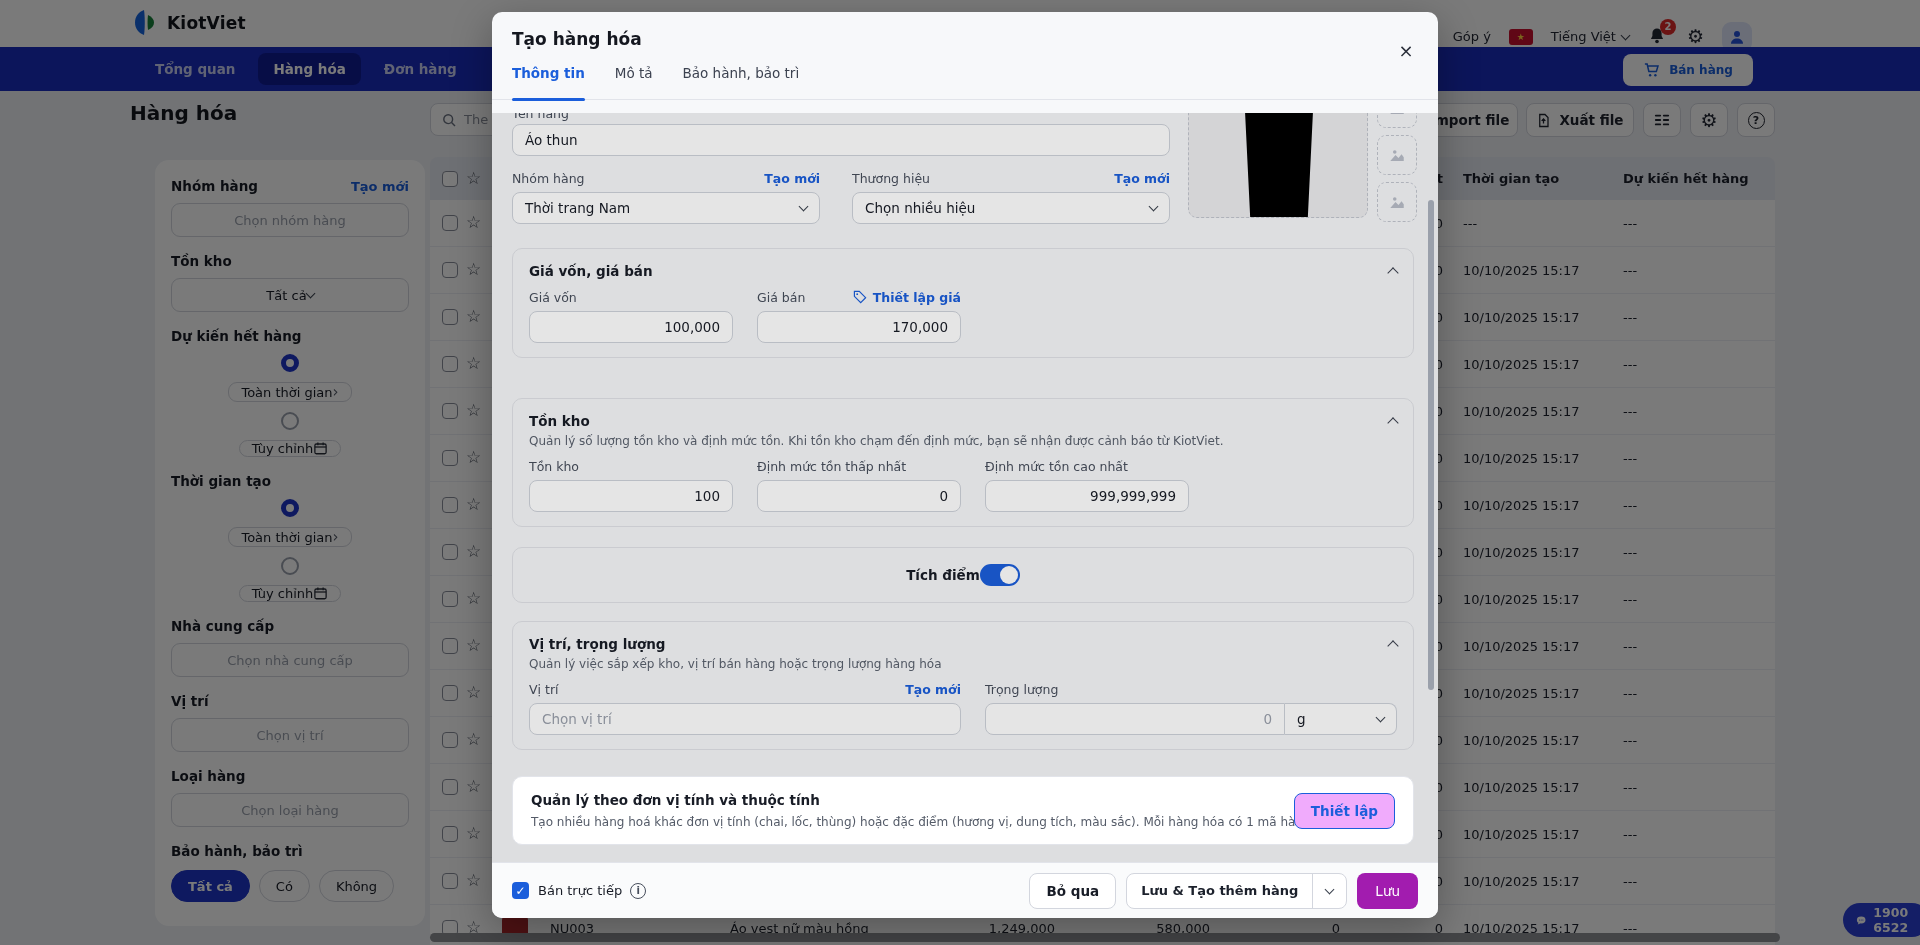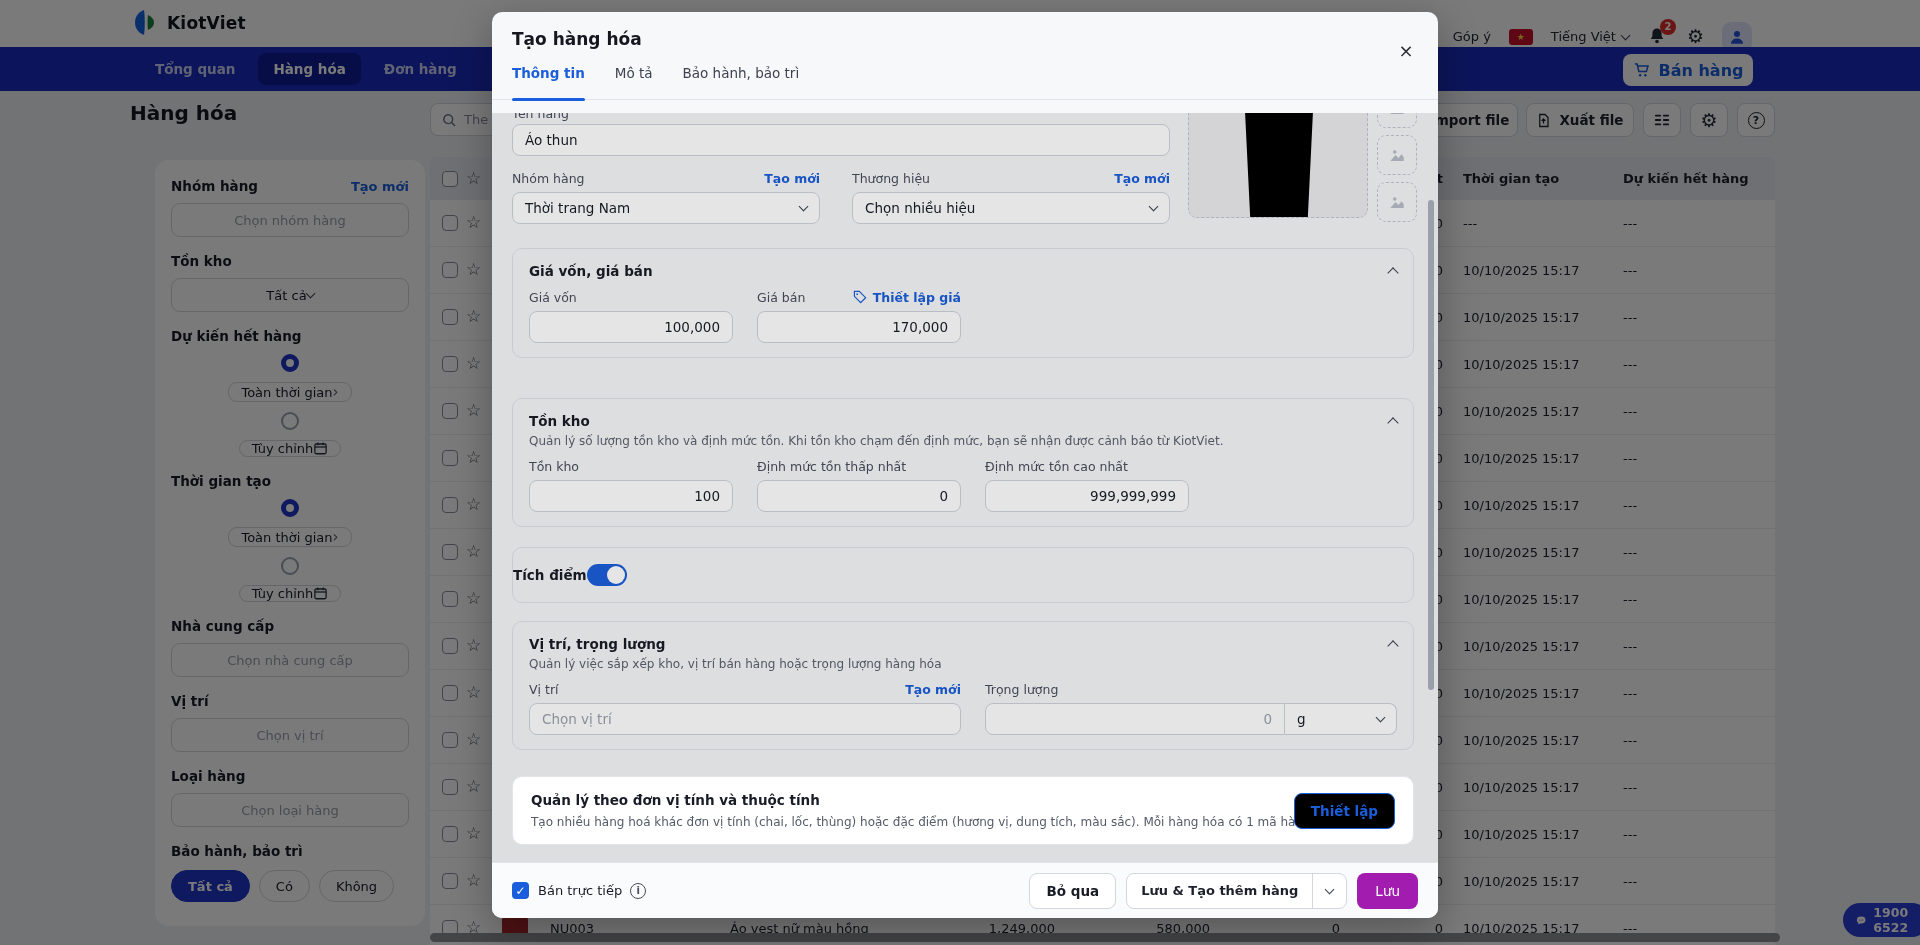--- a/index.html
+++ b/index.html
@@ -19,21 +19,21 @@
   .bell-wrap { position:relative; width:22px; height:24px; }
   .badge { position:absolute; right:-7px; top:-6px; min-width:16px; height:16px; background:#e02b2b; color:#fff; font-size:10px; font-weight:700; border-radius:8px; display:flex; align-items:center; justify-content:center; padding:0 4px; }
   .gear { font-size:19px; color:#242936; line-height:1; }
   .avatar { width:30px; height:30px; border-radius:9px; background:#dfe7fb; display:flex; align-items:center; justify-content:center; }
 
   
   .navbar { position:absolute; left:0; top:47px; width:1920px; height:44px; background:#1b2cbe; display:flex; align-items:center; }
   .nav-items { display:flex; align-items:center; gap:8px; margin-left:140px; }
   .nav-item { padding:8px 15px; border-radius:8px; font-size:13.5px; font-weight:600; color:#c9d0f2; cursor:pointer; }
   .nav-item.active { background:#101d92; color:#ffffff; }
-  .sell-btn { position:absolute; left:1623px; top:7px; width:130px; height:32px; background:#ffffff; border-radius:8px; display:flex; align-items:center; justify-content:center; gap:8px; color:#1b5edb; font-weight:700; font-size:16px; }
+  .sell-btn { position:absolute; left:1623px; top:7px; width:130px; height:32px; background:#ffffff; border-radius:8px; display:flex; align-items:center; justify-content:center; gap:8px; color:#1b5edb; font-weight:700; font-size:12px; }
 
   
   .page-title { position:absolute; left:130px; top:101px; font-size:20px; font-weight:800; color:#14171f; }
   .search-box { position:absolute; left:430px; top:103px; width:340px; height:33px; background:#fff; border:1px solid #d3d6de; border-radius:8px; display:flex; align-items:center; padding:0 10px; gap:7px; color:#8a8f9b; }
   .tb-btn { position:absolute; top:103px; height:34px; background:#fff; border:1px solid #d3d6de; border-radius:8px; display:flex; align-items:center; justify-content:center; gap:8px; font-size:13.5px; font-weight:600; color:#20242e; }
   .tb-import { left:1398px; width:120px; }
   .tb-export { left:1526px; width:108px; }
   .tb-icon { width:38px; padding:0; }
   .tb-i1 { left:1643px; } .tb-i2 { left:1690px; } .tb-i3 { left:1737px; }
   .qmark { width:17px; height:17px; border:1.7px solid #20242e; border-radius:50%; font-size:11px; font-weight:700; display:flex; align-items:center; justify-content:center; }
@@ -111,35 +111,35 @@
   .card.mt40 { margin-top:40px; } .card.mt18 { margin-top:18px; }
   .card-title-row { display:flex; justify-content:space-between; align-items:center; }
   .card-title { font-size:13.5px; font-weight:700; color:#181c26; }
   .chev-up { width:8px; height:8px; border-right:1.8px solid #3c4250; border-bottom:1.8px solid #3c4250; transform:rotate(-135deg); margin-top:4px; }
   .card-desc { margin-top:5px; font-size:12px; color:#5b626f; white-space:nowrap; overflow:hidden; }
   .grid3 { display:flex; gap:24px; margin-top:10px; }
   .g-item { width:204px; }
   .g-item .inp { margin-top:6px; }
   .setup-price { display:flex; align-items:center; gap:6px; font-size:12.5px; font-weight:600; color:#1b5edb; cursor:pointer; }
 
-  .toggle-card { margin-top:20px; border:1px solid #e1e3e8; border-radius:10px; padding:0 0; height:56px; display:flex; align-items:center; justify-content:flex-start; }
+  .toggle-card { margin-top:20px; border:1px solid #e1e3e8; border-radius:10px; padding:0 0; height:56px; display:flex; align-items:center; justify-content:center; }
   .toggle { width:40px; height:22px; border-radius:11px; background:#1b5edb; position:relative; cursor:pointer; }
   .toggle .knob { position:absolute; right:2px; top:2px; width:18px; height:18px; background:#fff; border-radius:50%; }
 
   .locrow { display:flex; gap:24px; margin-top:10px; }
   .loc-a { width:432px; } .loc-b { flex:1; }
   .loc-a .inp, .loc-b .wgroup { margin-top:6px; }
   .wgroup { display:flex; }
   .w-inp { flex:1; border-radius:8px 0 0 8px; }
   .w-unit { width:112px; border-left:none; border-radius:0 8px 8px 0; }
 
   .hl-card { position:relative; z-index:5; margin-top:26px; background:#fff; border:1px solid #e2e4ea; border-radius:10px; padding:15px 18px; display:flex; align-items:center; justify-content:space-between; gap:20px; box-shadow:0 0 0 9999px rgba(0,0,0,0.10); }
   .hl-title { font-size:13.5px; font-weight:700; color:#181c26; }
   .hl-desc { margin-top:7px; font-size:12px; color:#545b68; white-space:nowrap; }
-  .hl-btn { flex:0 0 auto; height:36px; padding:0 16px; border:1.5px solid #1b5edb; border-radius:8px; background:#000000; color:#1b5edb; font-weight:700; font-size:13.5px; display:flex; align-items:center; }
+  .hl-btn { flex:0 0 auto; height:36px; padding:0 16px; border:1.5px solid #1b5edb; border-radius:8px; background:#f0abfc; color:#1b5edb; font-weight:700; font-size:13.5px; display:flex; align-items:center; }
 
   .m-scrollbar { position:absolute; right:4px; top:188px; width:6px; height:490px; border-radius:3px; background:#9aa0ab; z-index:6; }
 
   .m-footer { position:absolute; left:0; right:0; bottom:0; height:56px; border-top:1px solid #e2e4ea; background:#fafbfc; border-radius:0 0 10px 10px; display:flex; align-items:center; padding:0 20px; z-index:7; }
   .chk { width:17px; height:17px; border-radius:4px; background:#1b5edb; color:#fff; font-size:12px; display:flex; align-items:center; justify-content:center; }
   .direct-label { margin-left:9px; font-size:13px; color:#181c26; }
   .info-i { margin-left:8px; width:16px; height:16px; border:1.5px solid #474e5c; border-radius:50%; font-size:10px; display:flex; align-items:center; justify-content:center; color:#474e5c; font-weight:700; }
   .foot-right { margin-left:auto; display:flex; align-items:center; gap:10px;justify-content:space-between; }
   .btn { height:36px; border-radius:8px; display:flex; align-items:center; justify-content:center; font-size:13.5px; font-weight:600; cursor:pointer; }
   .btn-ghost { background:#fff; border:1px solid #d3d6de; padding:0 16px; color:#181c26; }

